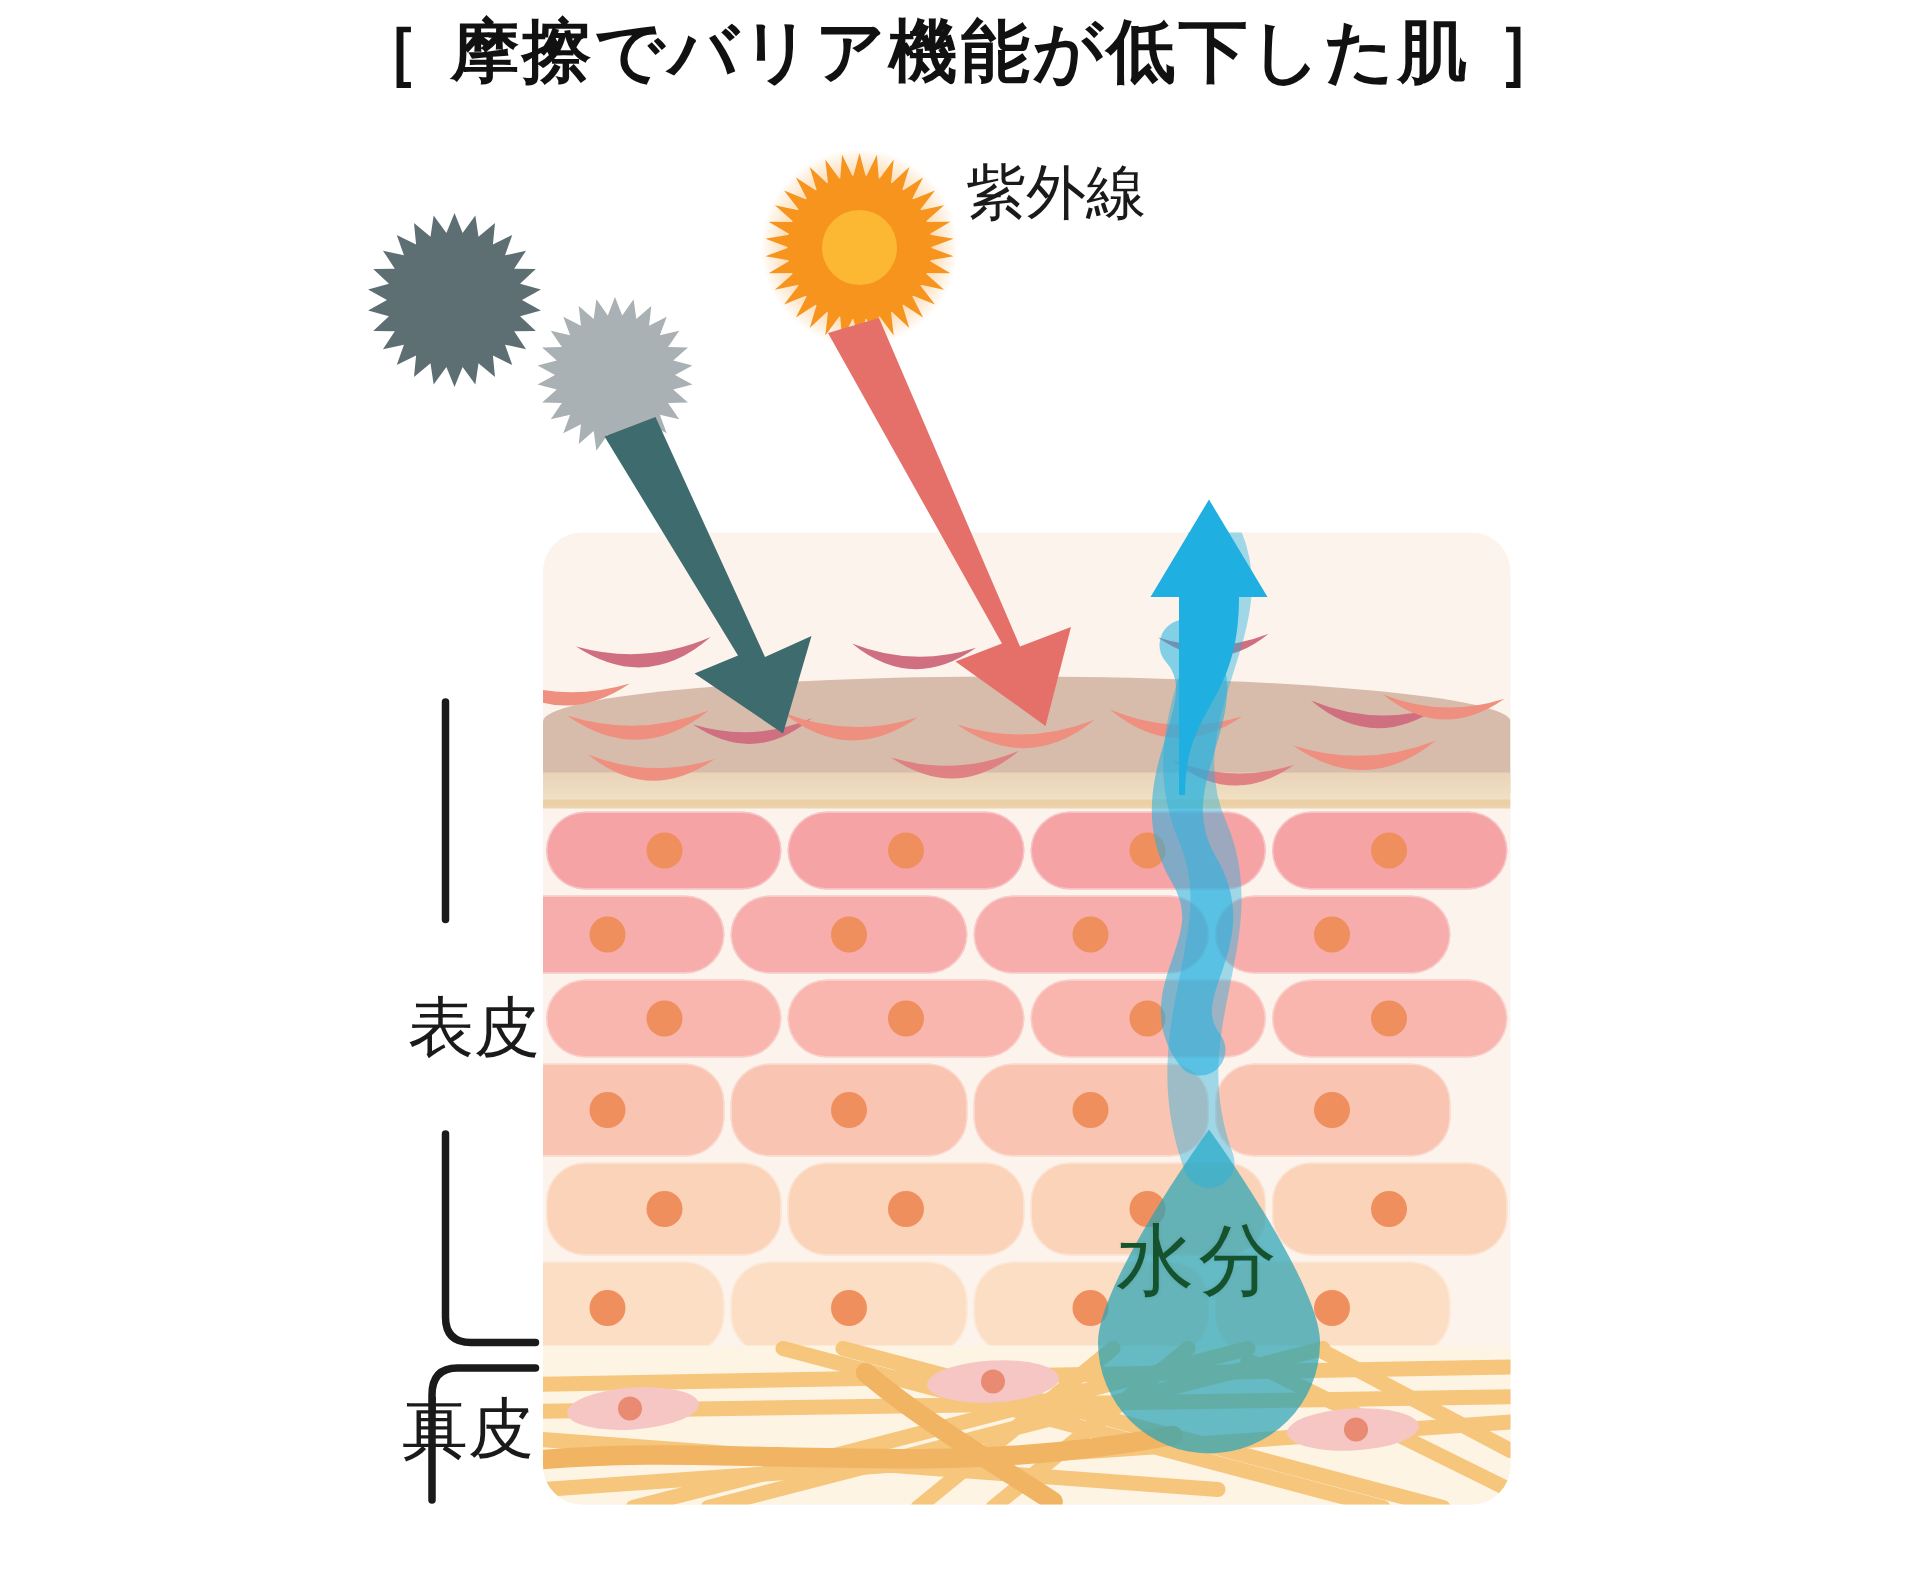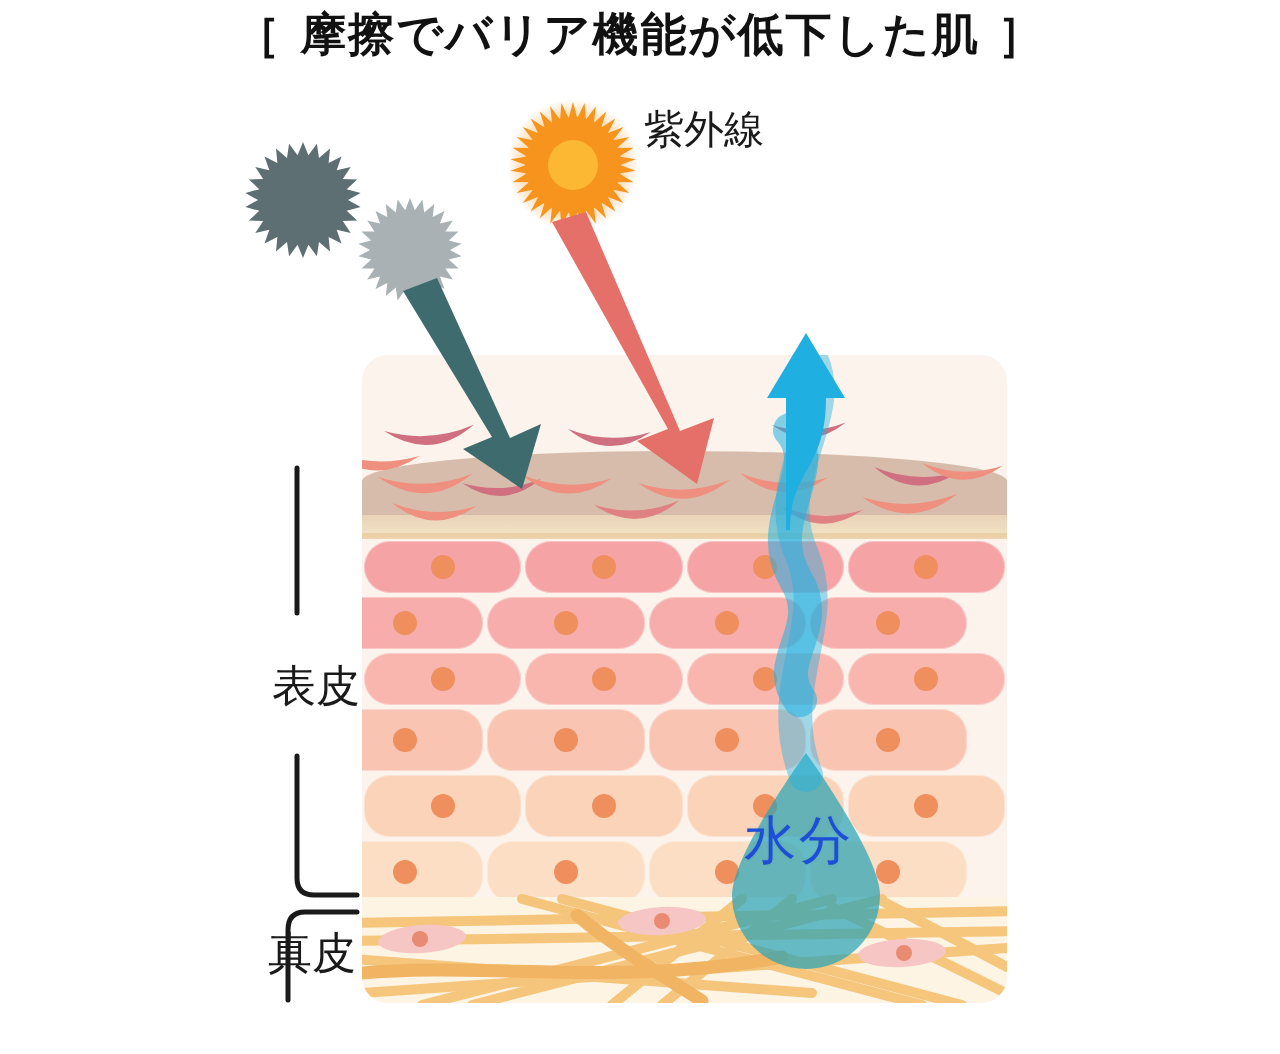--- a/index.html
+++ b/index.html
@@ -75,21 +75,21 @@
 
   
   .dust { position:absolute; }
 
   
   .svg-abs { position:absolute; left:0; top:0; overflow:visible; }
 
   
   .drop-text {
     position:absolute; left:744px; top:806px;
-    font-size:52px; color:#1d4ed8; font-weight:500;
+    font-size:52px; color:#14532d; font-weight:500;
     letter-spacing:3px; white-space:nowrap;
     text-shadow:0 0 3px rgba(0,0,0,.08);
   }
 </style>
 </head>
 <body>
 
 <div id="stage">
 
   <div class="title">［ 摩擦でバリア機能が低下した肌 ］</div>

